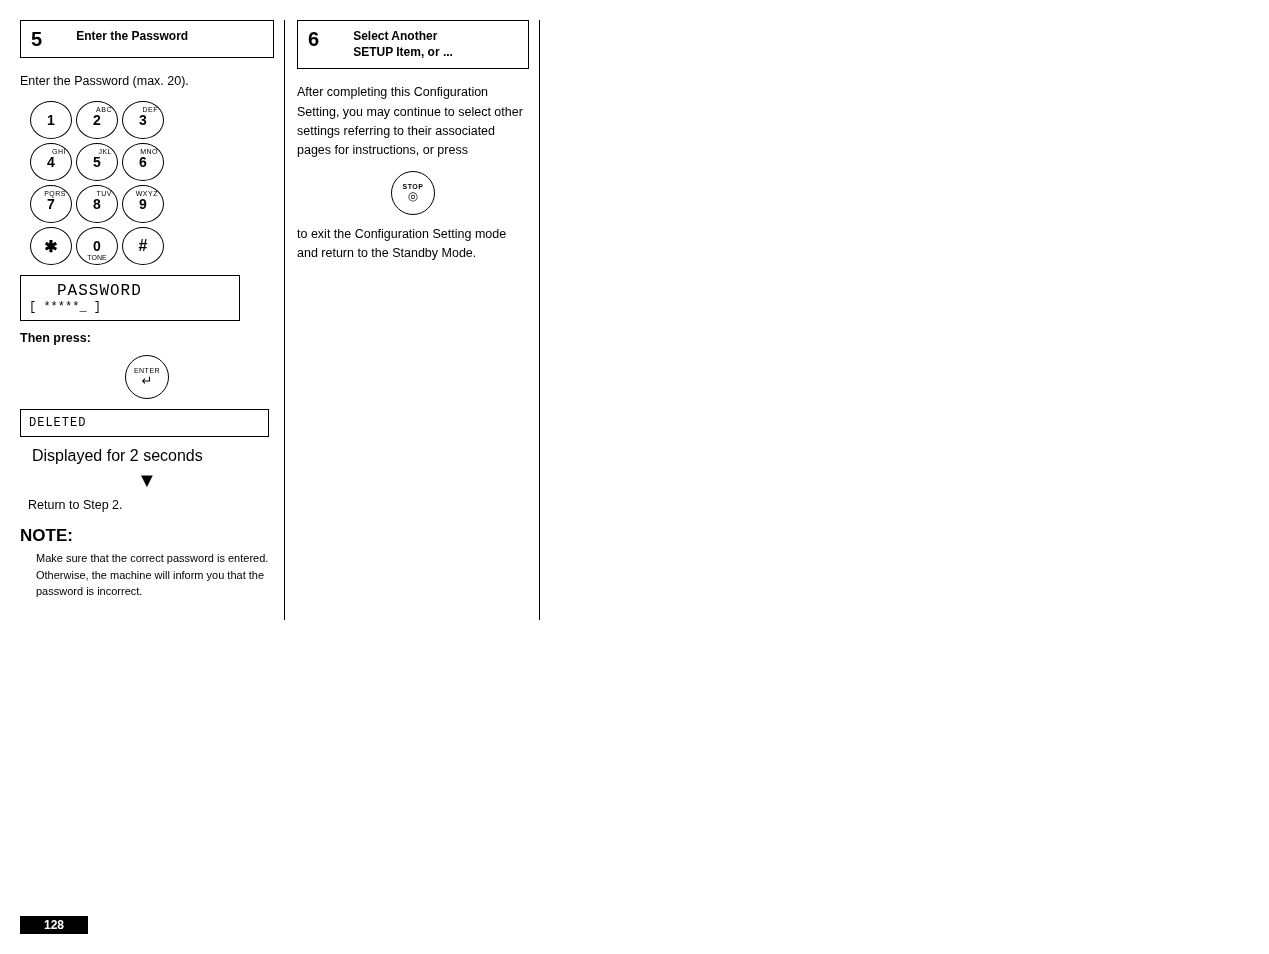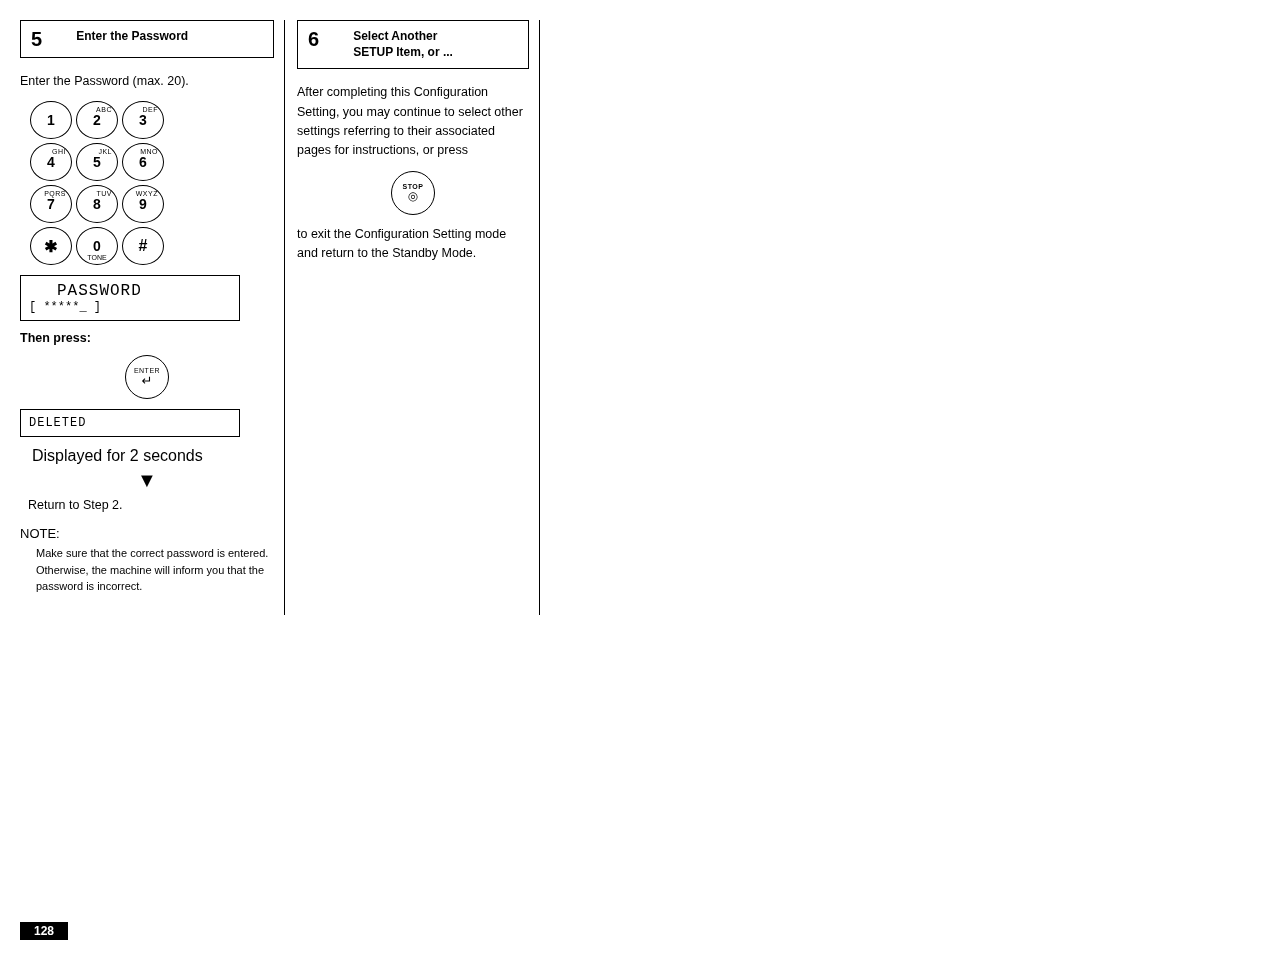--- a/index.html
+++ b/index.html
@@ -142,31 +142,31 @@
       font-size: 13px;
       line-height: 1;
     }
     .deleted-box {
       border: 1px solid #000;
       padding: 6px 8px;
       margin: 10px 0;
       font-family: 'Courier New', monospace;
       font-size: 12px;
       background: #fff;
-      width: 220px;
+      width: 249px;
       letter-spacing: 1px;
     }
     .arrow-down {
       text-align: center;
       font-size: 20px;
       margin: 4px 0;
     }
     .note-bold {
-      font-weight: normal;
-      font-size: 13px;
+      font-weight: bold;
+      font-size: 17px;
     }
     .note-text {
       font-size: 11px;
       line-height: 1.5;
       margin-left: 16px;
       margin-top: 4px;
     }
     .stop-btn {
       width: 44px;
       height: 44px;
@@ -183,27 +183,27 @@
       font-size: 7px;
       letter-spacing: 0.5px;
       font-weight: bold;
     }
     .stop-icon {
       font-size: 12px;
       line-height: 1;
     }
     .page-number {
       position: absolute;
-      bottom: 14px;
+      bottom: 20px;
       left: 20px;
       font-size: 12px;
       font-weight: bold;
       background: #000;
       color: #fff;
-      padding: 2px 14px;
+      padding: 2px 24px;
     }
     .body-text {
       font-size: 12.5px;
       line-height: 1.55;
       margin-bottom: 6px;
     }
     .then-press {
       font-size: 12.5px;
       margin-bottom: 6px;
       font-weight: bold;

